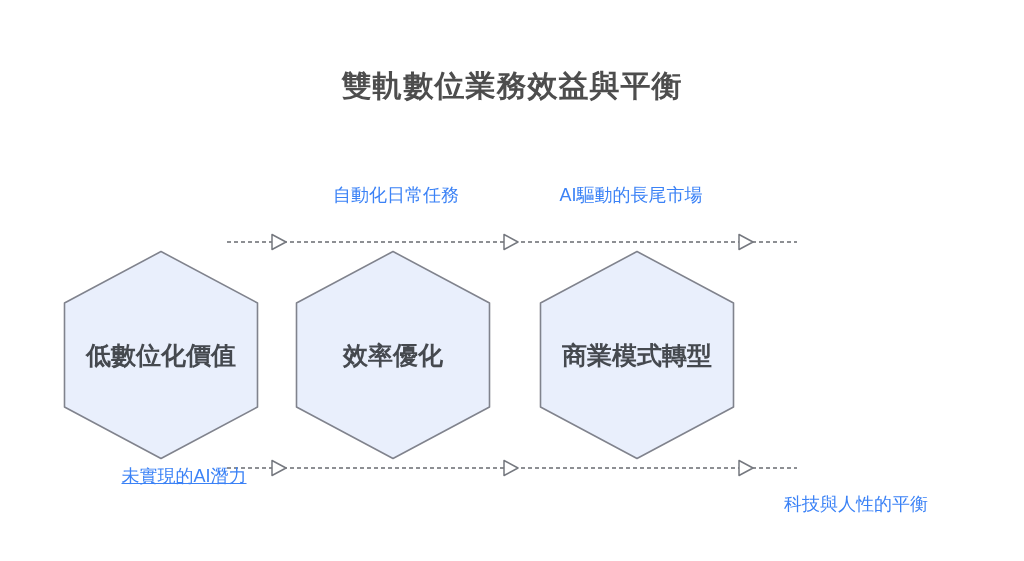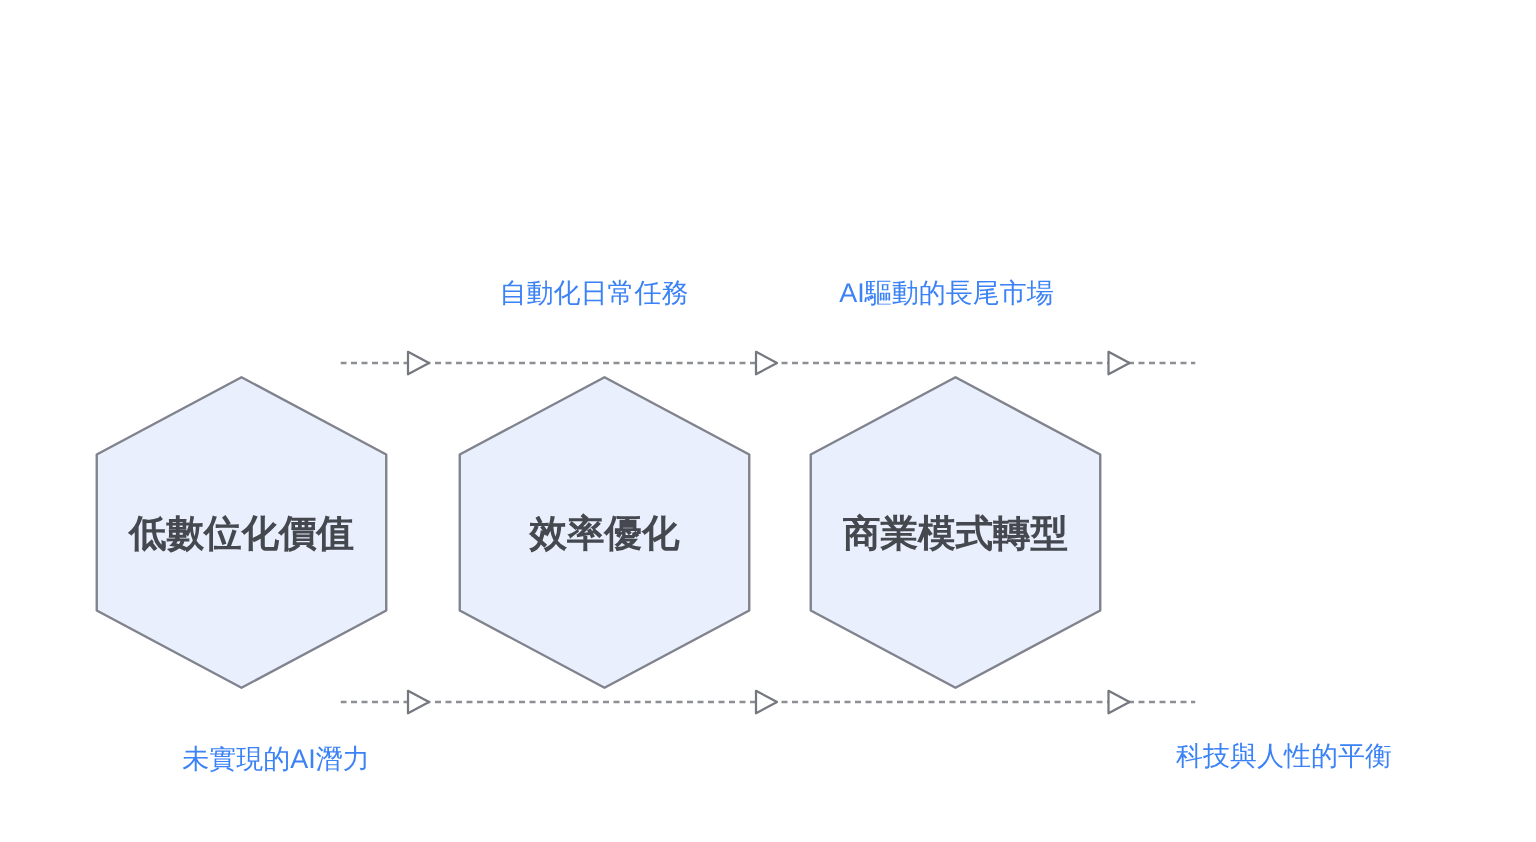--- a/index.html
+++ b/index.html
@@ -29,40 +29,40 @@
   .annotation {
     position: absolute;
     transform: translateX(-50%);
     font-size: 18px;
     font-weight: 400;
     color: #3b82f6;
     white-space: nowrap;
   }
   .annotation.top-1    { top: 183px; left: 396px; }
   .annotation.top-2    { top: 183px; left: 631px; }
-  .annotation.bottom-1 { top: 494px; left: 184px; }
+  .annotation.bottom-1 { top: 464px; left: 184px; text-decoration: underline; }
   .annotation.bottom-2 { top: 492px; left: 856px; }
 
   .connector {
     position: absolute;
     left: 227px;
     width: 570px;
     height: 20px;
   }
   .connector.top    { top: 232px; }
   .connector.bottom { top: 458px; }
 
   .hex-node {
     position: absolute;
     top: 250px;
     width: 196px;
     height: 210px;
   }
   .hex-node.n0 { left: 63px;  }
-  .hex-node.n1 { left: 305px; }
+  .hex-node.n1 { left: 295px; }
   .hex-node.n2 { left: 532px; padding-left: 14px; }
   .hex-node.n3 { left: 766px; }
   .hex-node svg {
     position: absolute;
     top: 0; left: 0;
     width: 100%; height: 100%;
     display: block;
   }
   .hex-label {
     position: absolute;
@@ -74,20 +74,21 @@
     font-weight: bold;
     color: #45494f;
     white-space: nowrap;
   }
 </style>
 </head>
 <body>
 
 <div class="canvas">
 
+  <div class="diagram-title">雙軌數位業務效益與平衡</div>
 
   <div class="annotation top-1">自動化日常任務</div>
   <div class="annotation top-2">AI驅動的長尾市場</div>
 
   <svg class="connector top" viewBox="0 0 570 20">
     <line x1="0" y1="10" x2="570" y2="10" stroke="#8d8f93" stroke-width="1.8" stroke-dasharray="4 3"></line>
     <path d="M45 2.5 L59 10 L45 17.5 Z" fill="#ffffff" stroke="#75787f" stroke-width="1.5" stroke-linejoin="round"></path>
     <path d="M277 2.5 L291 10 L277 17.5 Z" fill="#ffffff" stroke="#75787f" stroke-width="1.5" stroke-linejoin="round"></path>
     <path d="M512 2.5 L526 10 L512 17.5 Z" fill="#ffffff" stroke="#75787f" stroke-width="1.5" stroke-linejoin="round"></path>
   </svg>

